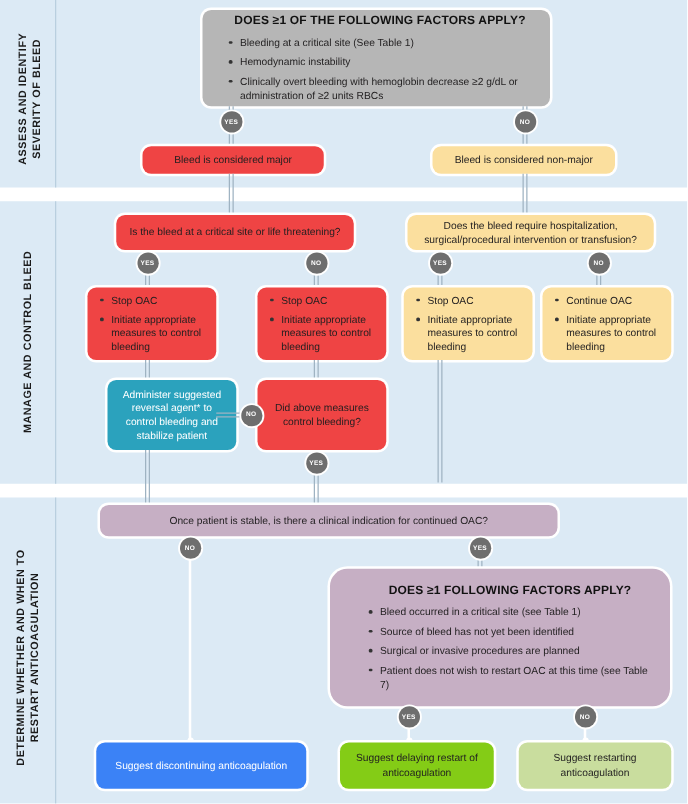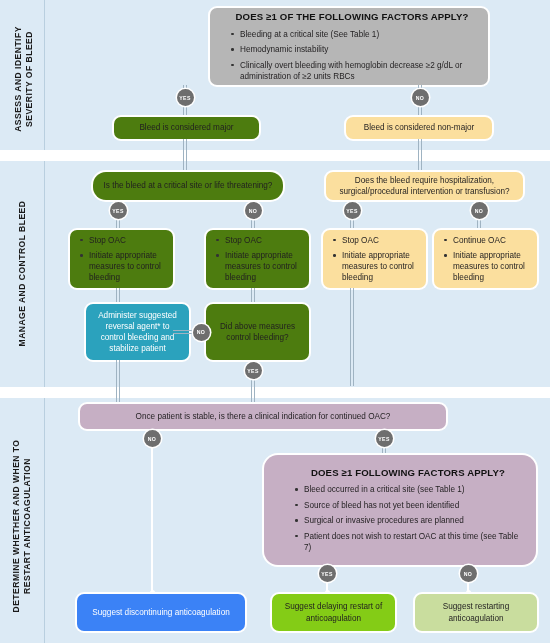--- a/index.html
+++ b/index.html
@@ -51,21 +51,21 @@
     position:relative;padding-left:10px;margin-bottom:4.5px;
     font-size:8.2px;line-height:11px;
   }
   ul.bul li:last-child{margin-bottom:0;}
   ul.bul li:before{
     content:"";position:absolute;left:1px;top:4px;
     width:2.6px;height:2.6px;border-radius:50%;background:#333;
   }
 
   .c-gray{background:#b6b6b6;}
-  .c-pink{background:#4d7c0f;}
+  .c-pink{background:#ef4444;}
   .c-yellow{background:#fbdf9e;}
   .c-teal{background:#2ba2bd;color:#ffffff;}
   .c-purple{background:#c6afc4;}
   .c-magenta{background:#3b82f6;color:#ffffff;}
   .c-peach{background:#84cc16;}
   .c-green{background:#c9dd9e;}
 
   .ring{box-shadow:0 0 0 2px #ffffff;}
 
   
@@ -110,21 +110,21 @@
   <div class="railline" style="left:44px;top:0;height:150px;"></div>
   <div class="railline" style="left:44px;top:161px;height:226px;"></div>
   <div class="railline" style="left:44px;top:398px;height:245px;"></div>
 
   <div class="sidelabel rot" style="left: -36px; top: 68px; width: 120px; white-space: pre;">ASSESS AND IDENTIFY
 SEVERITY OF BLEED</div>
   <div class="sidelabel rot" style="left: -58px; top: 268px; width: 160px; white-space: pre;">MANAGE AND CONTROL BLEED</div>
   <div class="sidelabel rot" style="left: -68px; top: 515px; width: 180px; white-space: pre;">DETERMINE WHETHER AND WHEN TO
 RESTART ANTICOAGULATION</div>
 
-  <div class="box c-gray ring" style="left:162px;top:8px;width:278px;height:77px;padding:9px 14px 9px 20px;margin-left:48px;">
+  <div class="box c-gray ring" style="left:162px;top:8px;width:278px;height:77px;padding:9px 14px 9px 20px;">
     <div class="box-title">DOES ≥1 OF THE FOLLOWING FACTORS APPLY?</div>
     <ul class="bul">
       <li>Bleeding at a critical site (See Table 1)</li>
       <li>Hemodynamic instability</li>
       <li>Clinically overt bleeding with hemoglobin decrease ≥2 g/dL or administration of ≥2 units RBCs</li>
     </ul>
   </div>
 
   <div class="dbl" style="left:183px;top:85px;height:7px;"></div>
   <div class="badge" style="left:176.5px;top:89px;">YES</div>
@@ -138,21 +138,21 @@
     <span>Bleed is considered major</span>
   </div>
 
   <div class="box c-yellow center ring" style="left:346px;top:117px;width:146px;height:22px;padding:0 6px;">
     <span>Bleed is considered non-major</span>
   </div>
 
   <div class="dbl" style="left:183px;top:139px;height:33px;"></div>
   <div class="dbl" style="left:418px;top:139px;height:33px;"></div>
 
-  <div class="box c-pink center ring" style="left:93px;top:172px;width:190px;height:28px;padding:0 8px;border-radius:13px;">
+  <div class="box c-pink center ring" style="left:93px;top:172px;width:190px;height:28px;padding:0 8px;">
     <span>Is the bleed at a critical site or life threatening?</span>
   </div>
 
   <div class="box c-yellow center ring" style="left:326px;top:172px;width:197px;height:28px;padding:0 4px;">
     <span>Does the bleed require hospitalization, surgical/procedural intervention or transfusion?</span>
   </div>
 
   <div class="badge" style="left:109.5px;top:202px;">YES</div>
   <div class="dbl" style="left:116px;top:219px;height:11px;"></div>
 

